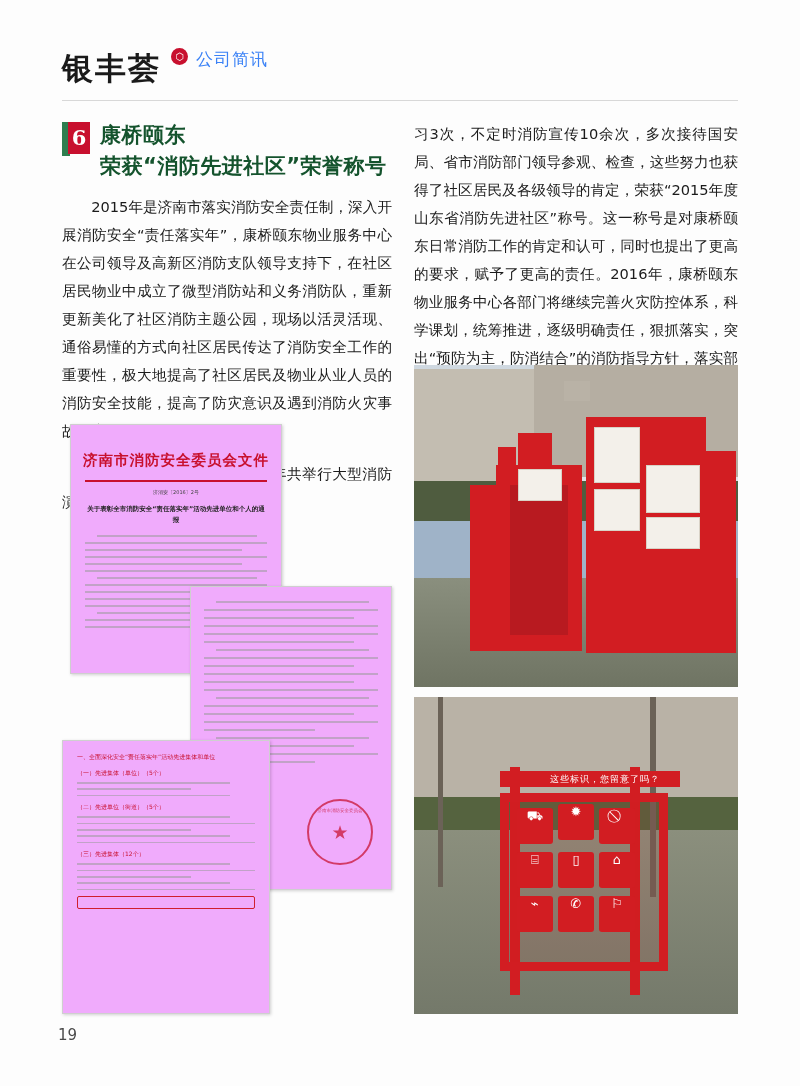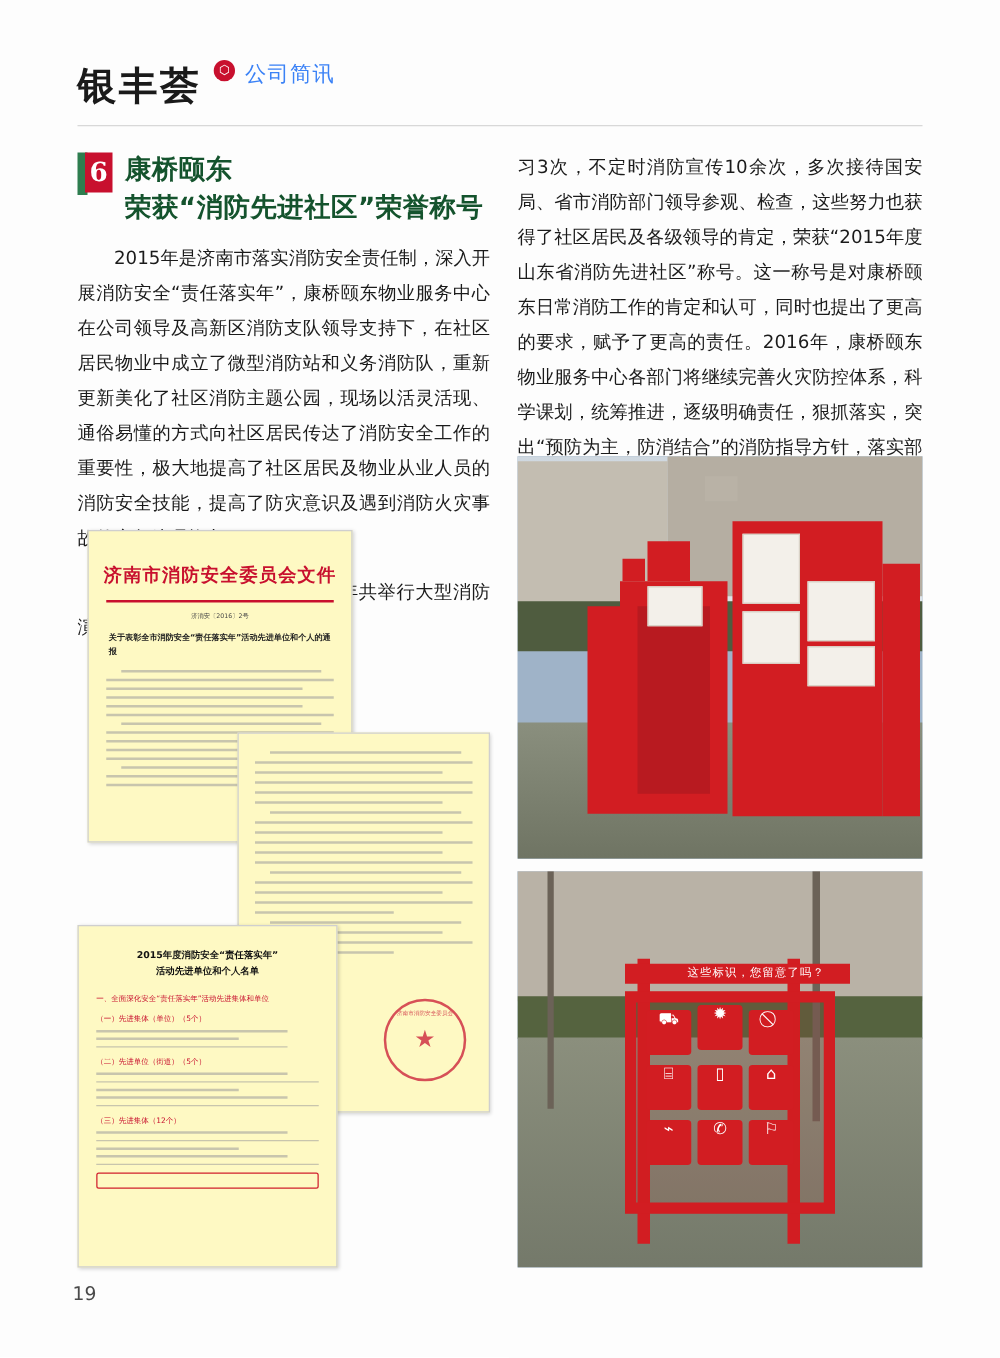--- a/index.html
+++ b/index.html
@@ -144,21 +144,21 @@
   
   .docs {
     position: absolute;
     left: 62px;
     top: 424px;
     width: 340px;
     height: 590px;
   }
   .doc {
     position: absolute;
-    background: #fef9c3;
+    background: #f0abfc;
     border: 1px solid #cfcfcf;
     box-shadow: 1px 1px 3px rgba(0,0,0,0.18);
     overflow: hidden;
   }
   .doc-a { left: 8px;  top: 0px;   width: 210px; height: 248px; }
   .doc-b { left: 128px;top: 162px; width: 200px; height: 302px; }
   .doc-c { left: 0px;  top: 316px; width: 206px; height: 272px; }
 
   .doc-title-red {
     text-align: center;
@@ -174,21 +174,21 @@
     height: 2px;
     background: #c8102e;
   }
   .doc-code {
     text-align: center;
     font-size: 5px;
     color: #444;
     margin-top: 7px;
   }
   .doc-subtitle {
-    text-align: left;
+    text-align: center;
     font-size: 6.5px;
     color: #222;
     margin-top: 9px;
     font-weight: bold;
     line-height: 11px;
     padding: 0 16px;
   }
   .doc-lines {
     margin: 9px 14px 0 14px;
   }
@@ -401,24 +401,20 @@
           <div class="ln mid"></div>
         <div class="ln"></div>
           <div class="ln short"></div>
       </div>
       <div class="stamp">
         <div class="stamp-text">济南市消防安全委员会</div>
       </div>
     </div>
 
     <div class="doc doc-c">
-      <div class="doc-c-title">
-        <div>2015年度消防安全“责任落实年”</div>
-        <div>活动先进单位和个人名单</div>
-      </div>
       <div class="doc-c-body">
         <div class="hd">一、全面深化安全“责任落实年”活动先进集体和单位</div>
         <div class="hd">（一）先进集体（单位）（5个）</div>
         <div class="ln mid"></div>
           <div class="ln short"></div>
           <div class="ln mid"></div>
         <div class="hd">（二）先进单位（街道）（5个）</div>
         <div class="ln mid"></div>
           <div class="ln"></div>
           <div class="ln short"></div>

